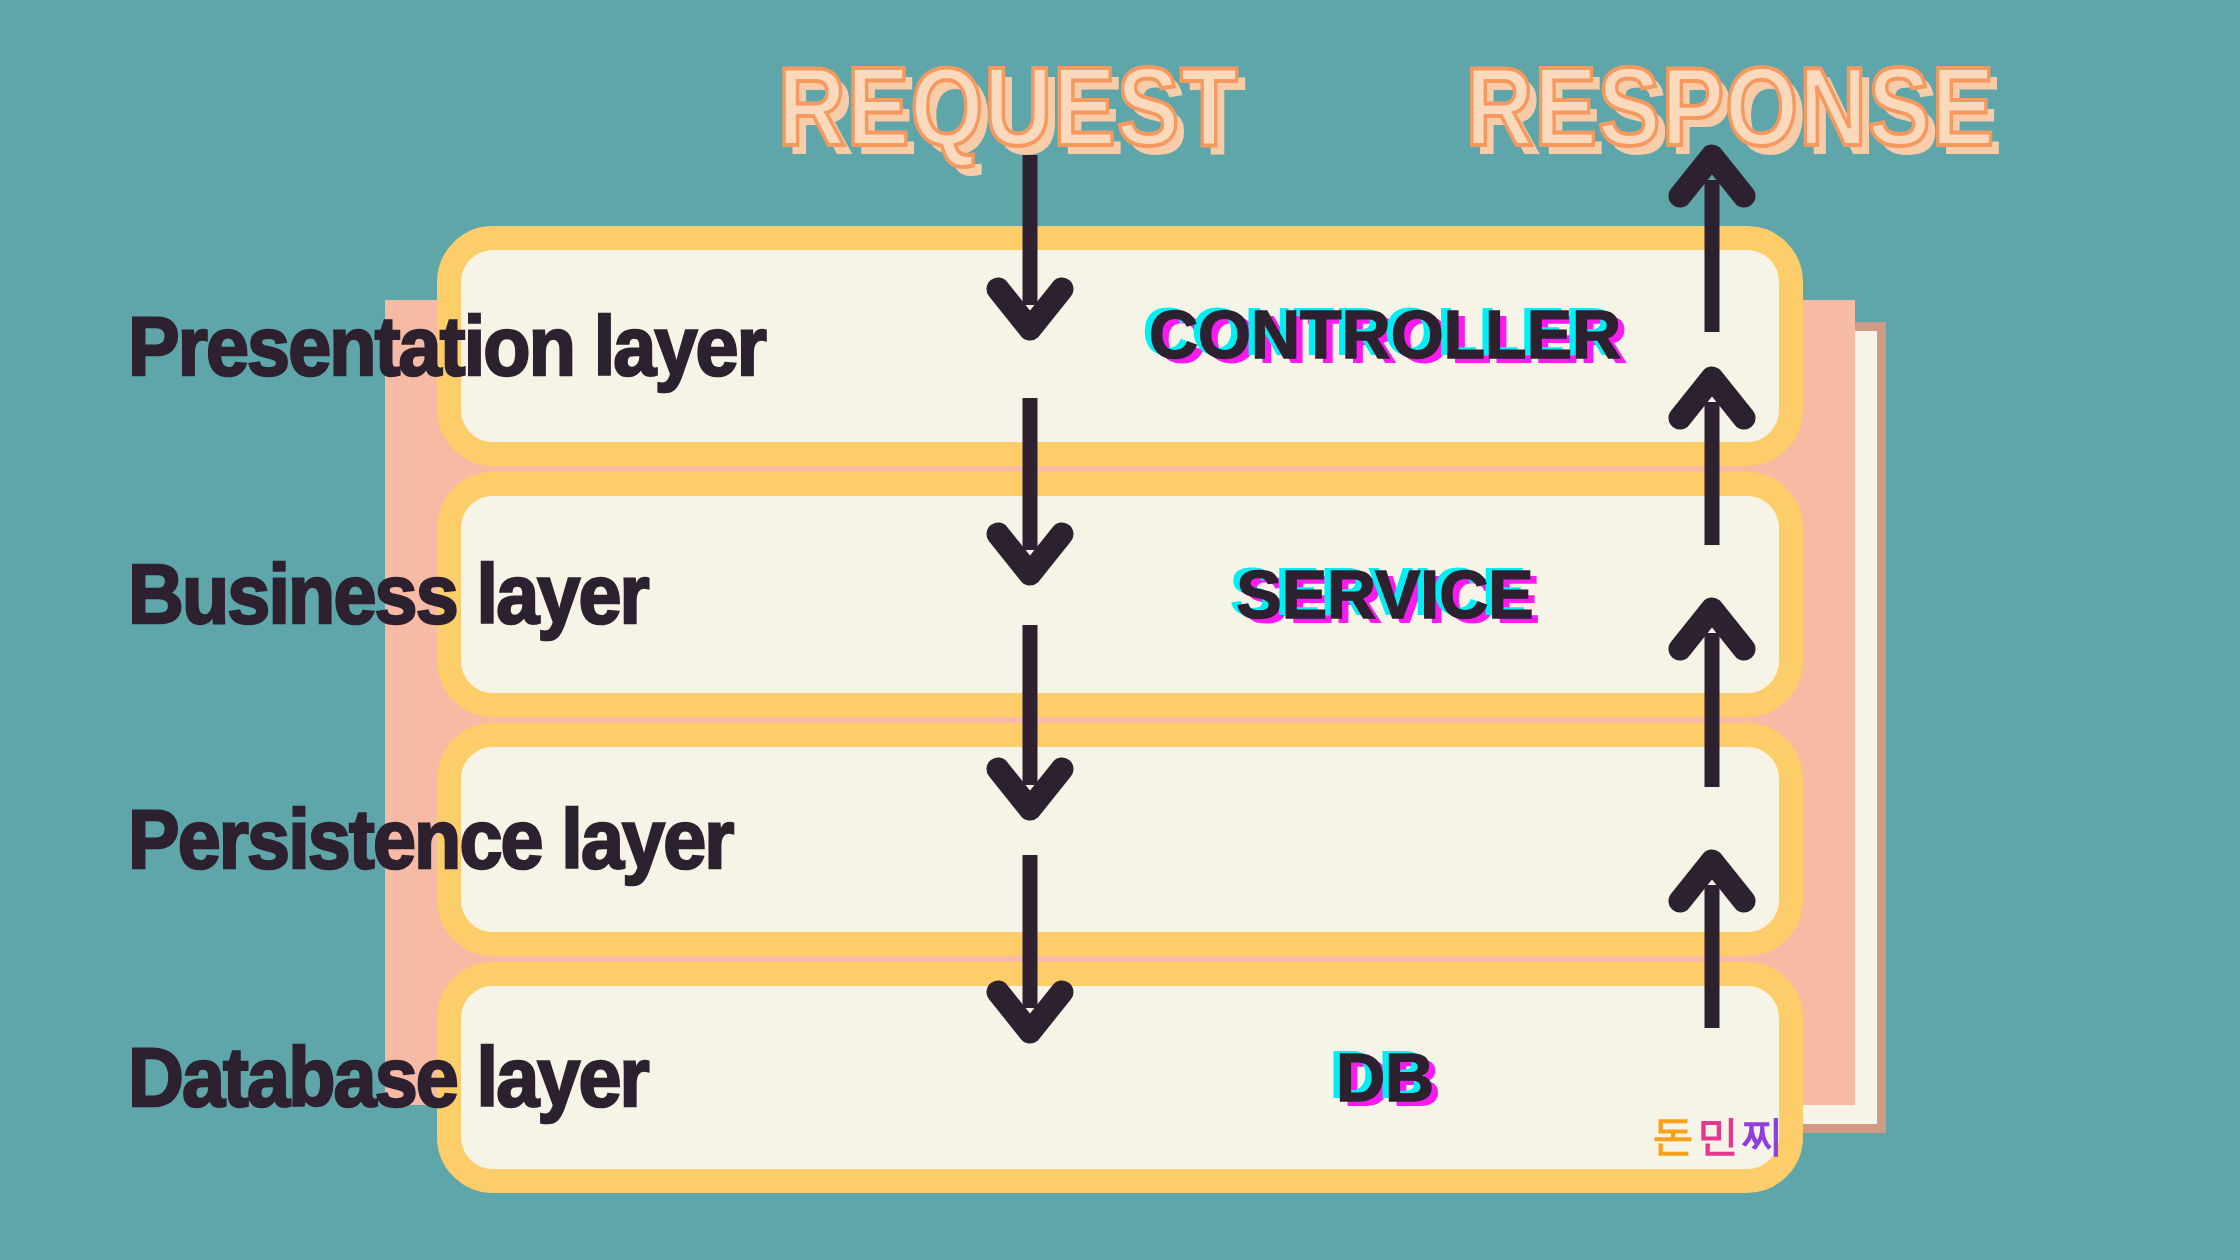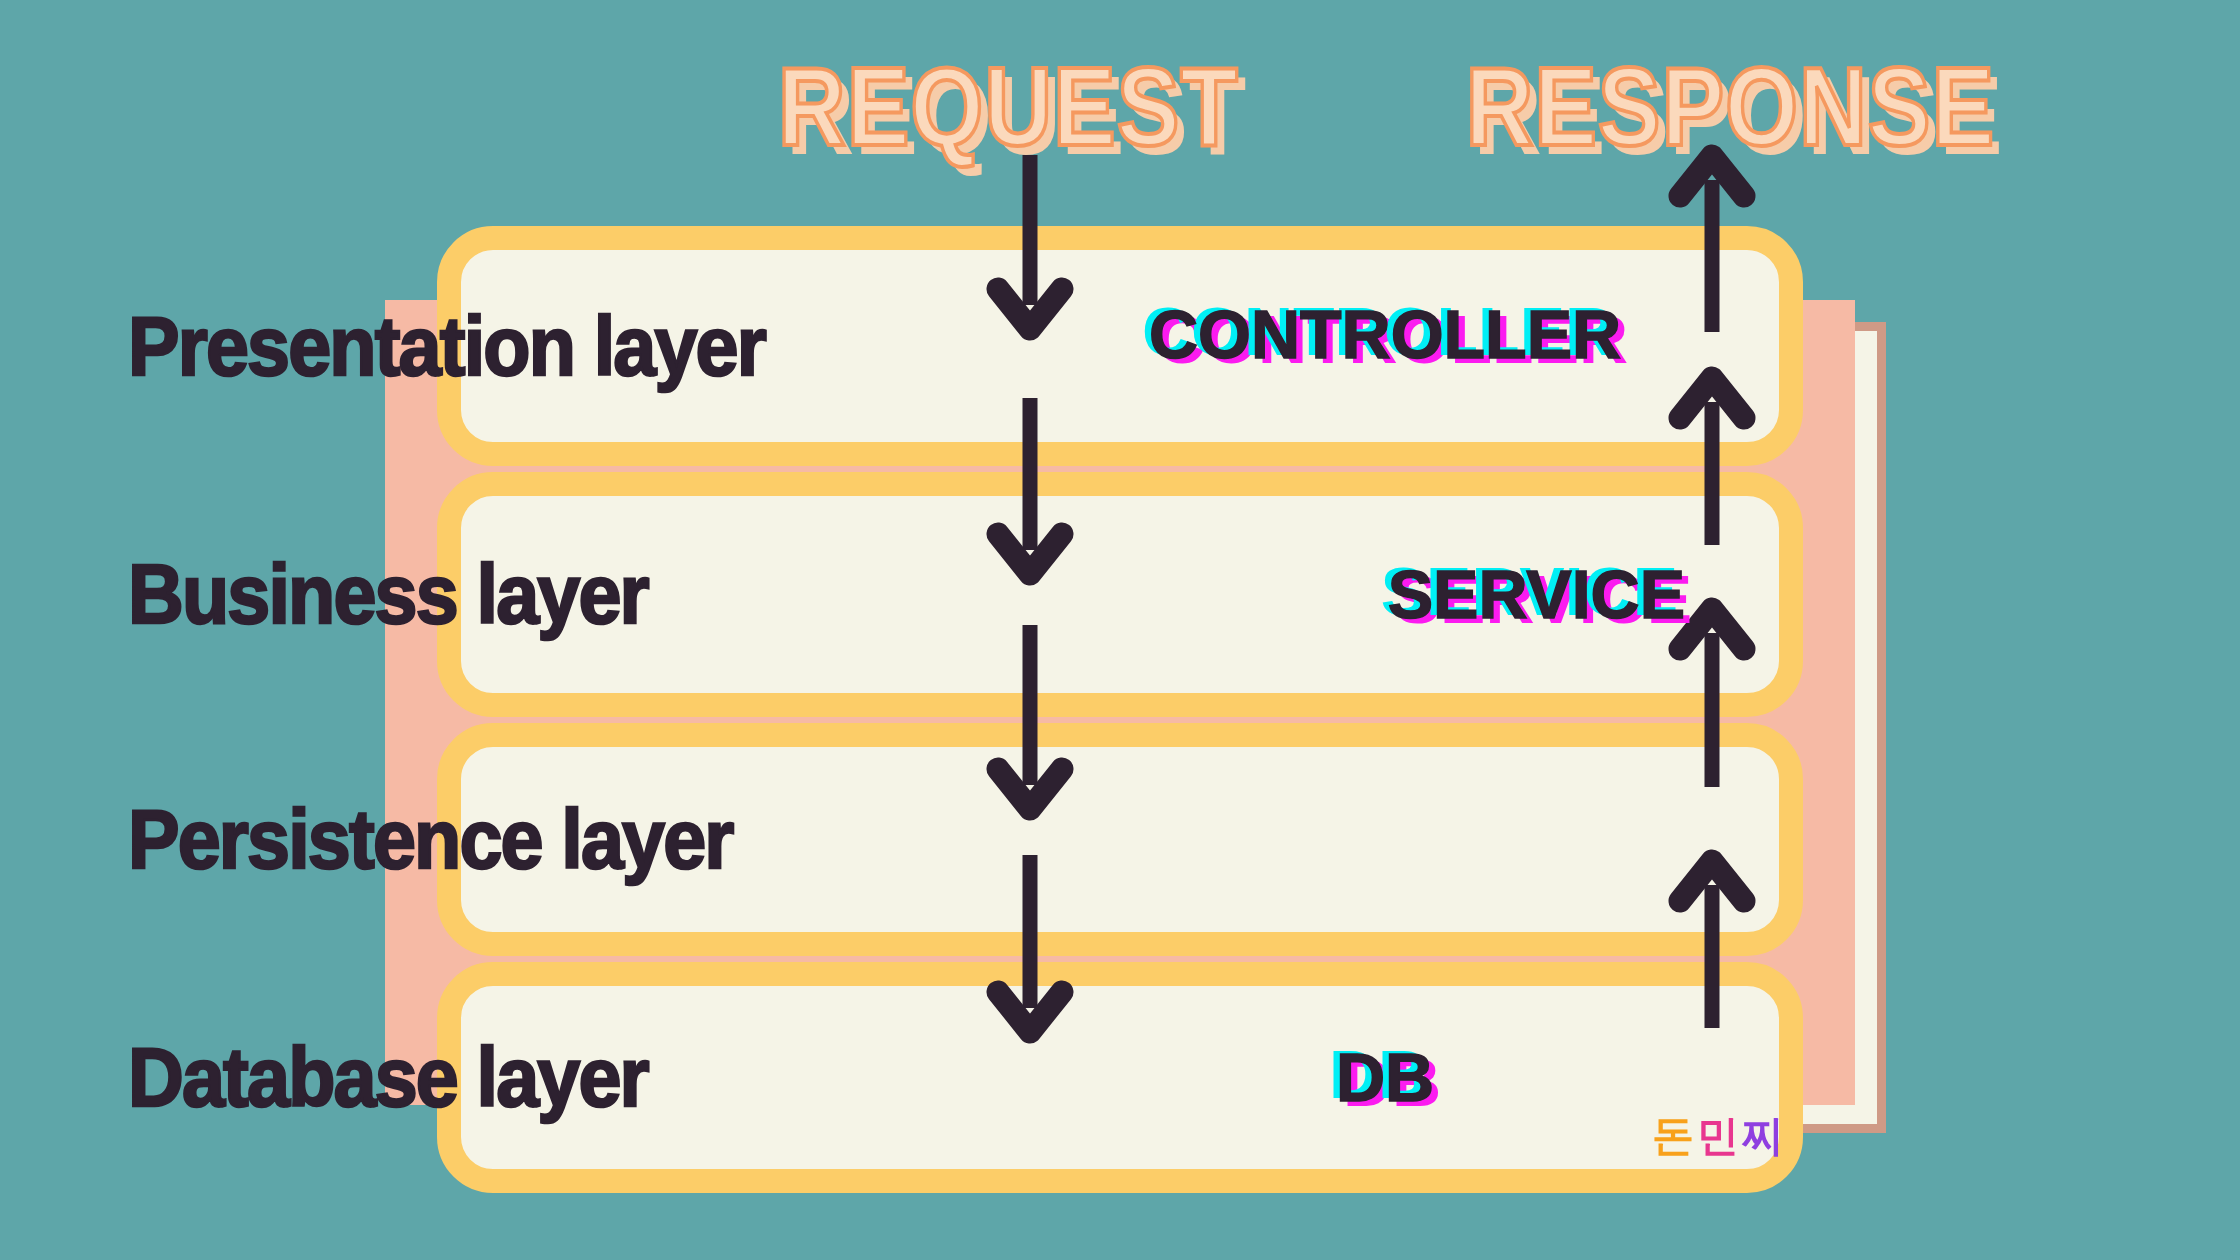--- a/index.html
+++ b/index.html
@@ -46,21 +46,21 @@
   }
   .ll1{top:296px;} .ll2{top:544px;} .ll3{top:789px;} .ll4{top:1027px;}
   
   .component-label{
     position:absolute;left:1085px;width:600px;z-index:6;
     height:80px;line-height:80px;text-align:center;
     font-size:68px;font-weight:bold;color:var(--ink);letter-spacing:0px;
     -webkit-text-stroke:1.5px var(--ink);white-space:nowrap;
     text-shadow:-7px -3px 0 var(--glitch-cyan), 7px 5px 0 var(--glitch-magenta);
   }
-  .cl1{top:294px;} .cl2{top:554px;text-align:right;} .cl3{top:799px;} .cl4{top:1037px;}
+  .cl1{top:294px;} .cl2{top:554px;} .cl3{top:799px;} .cl4{top:1037px;}
   
   .flow-heading{
     position:absolute;top:42px;width:600px;height:130px;line-height:130px;
     z-index:6;font-size:112px;font-weight:bold;
     color:var(--heading-fill);-webkit-text-stroke:4px var(--heading-outline);
     letter-spacing:1px;white-space:nowrap;
     text-shadow:10px 9px 0 var(--heading-shadow);
   }
   .req{left:734px;} .res{left:1415px;}
   .squish{display:inline-block;transform:scaleX(0.84);transform-origin:center;}

